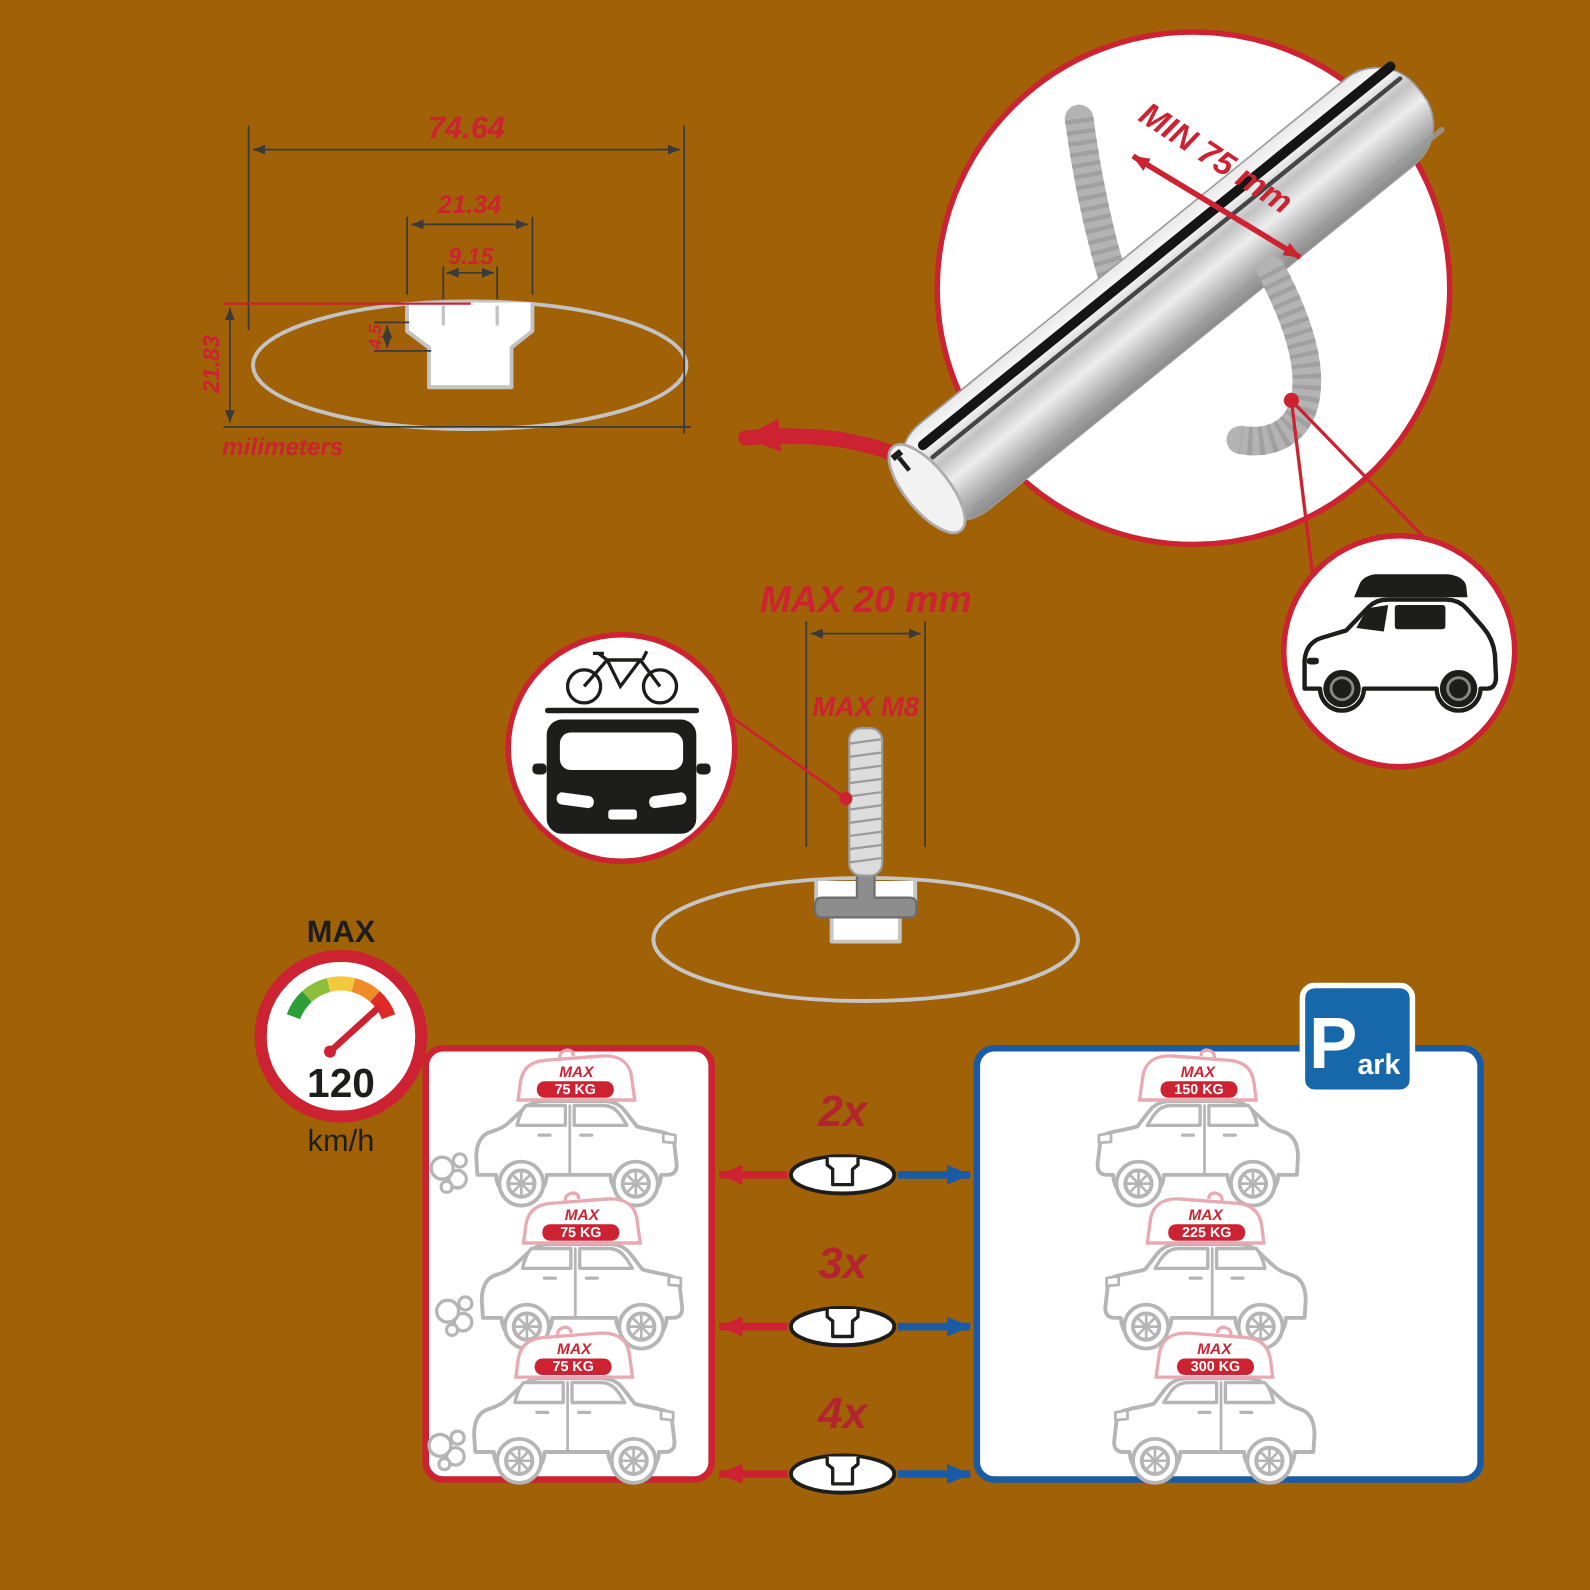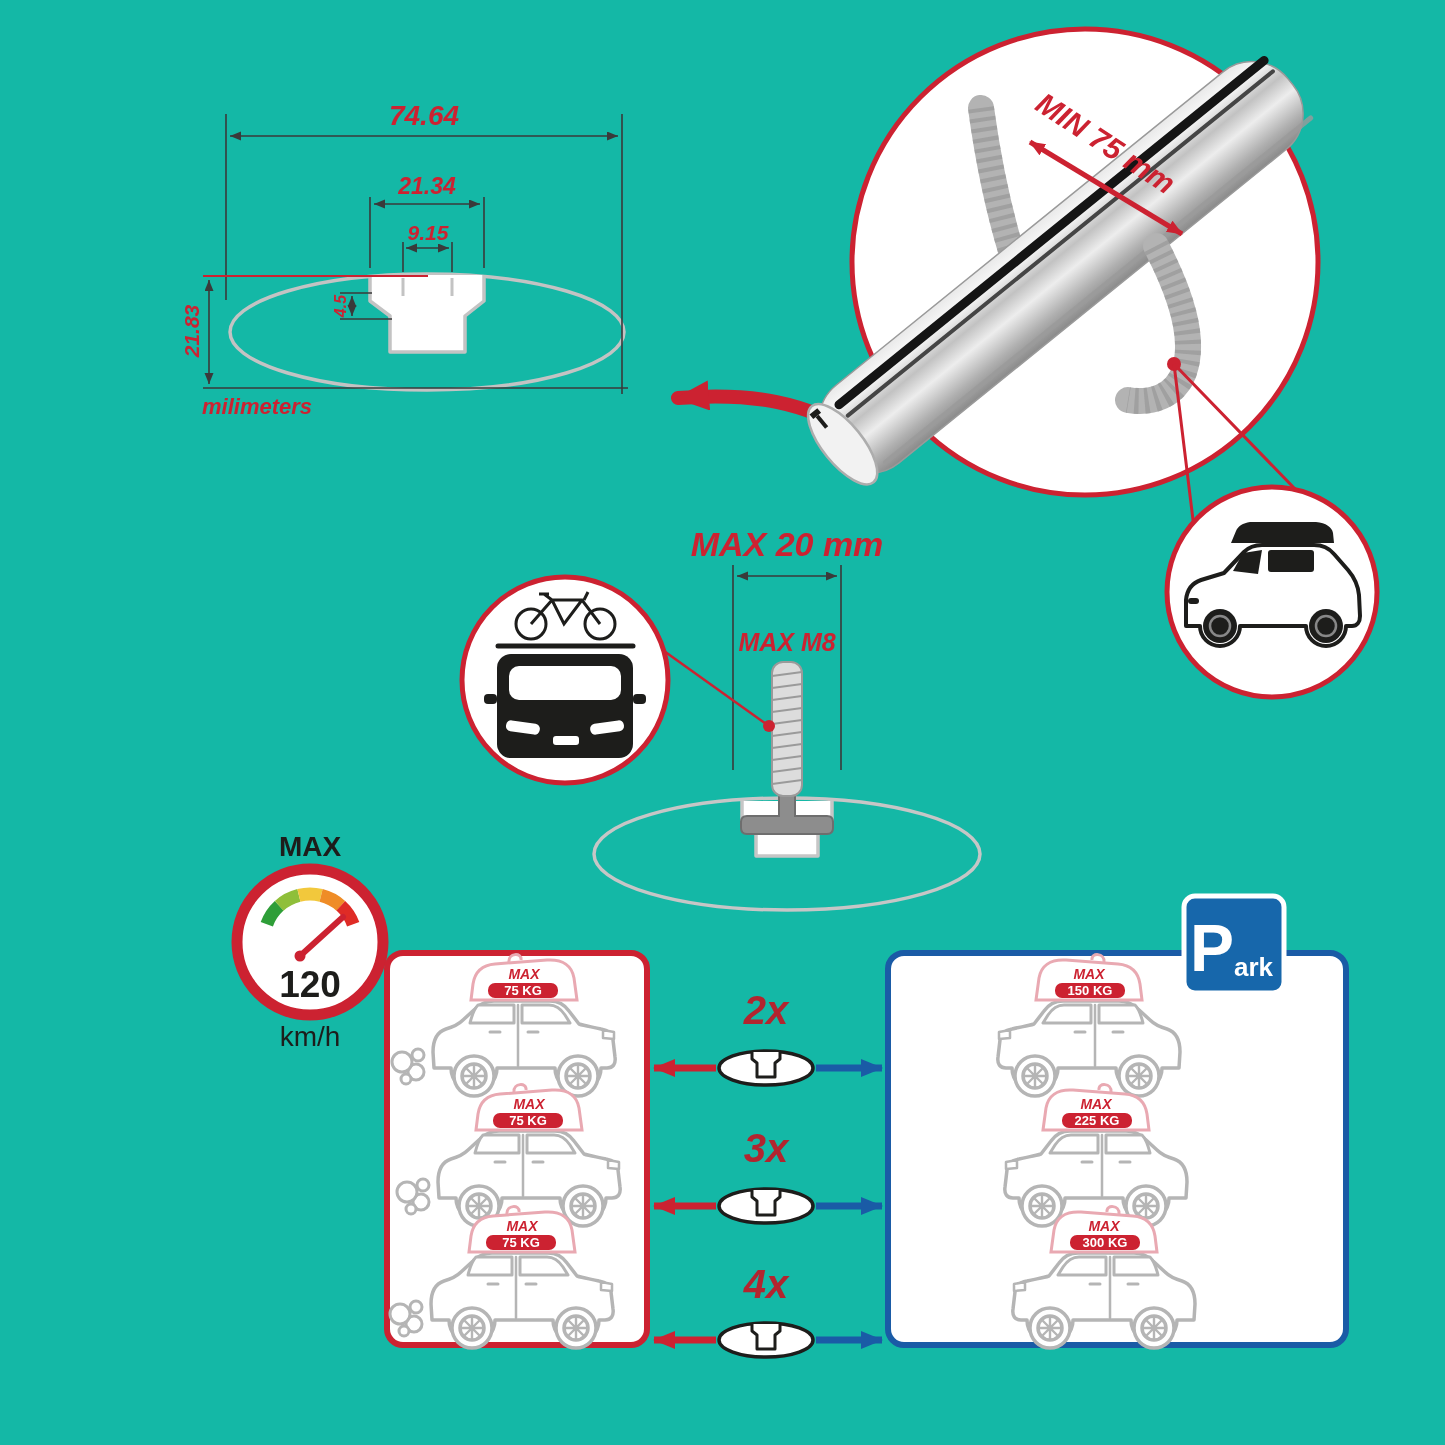--- a/index.html
+++ b/index.html
@@ -1,16 +1,16 @@
 <!DOCTYPE html>
 <html><head>
 <meta charset="utf-8">
 <style>
   html,body{margin:0;padding:0;background:#ffffff;}
-  .stage{position:relative;width:1445px;height:1445px;background:#14b8a6;overflow:hidden;}
+  .stage{position:relative;width:1445px;height:1445px;background:#a16207;overflow:hidden;}
   text{font-family:"Liberation Sans",sans-serif;}
   .red-i{fill:#cc2231;font-weight:bold;font-style:italic;}
   .blk-b{fill:#1d1d1b;font-weight:bold;}
   .blk{fill:#1d1d1b;}
   .mult{fill:#b2252f;font-weight:bold;font-style:italic;}
   .wht-b{fill:#ffffff;font-weight:bold;}
 </style>
 </head>
 <body>
 

